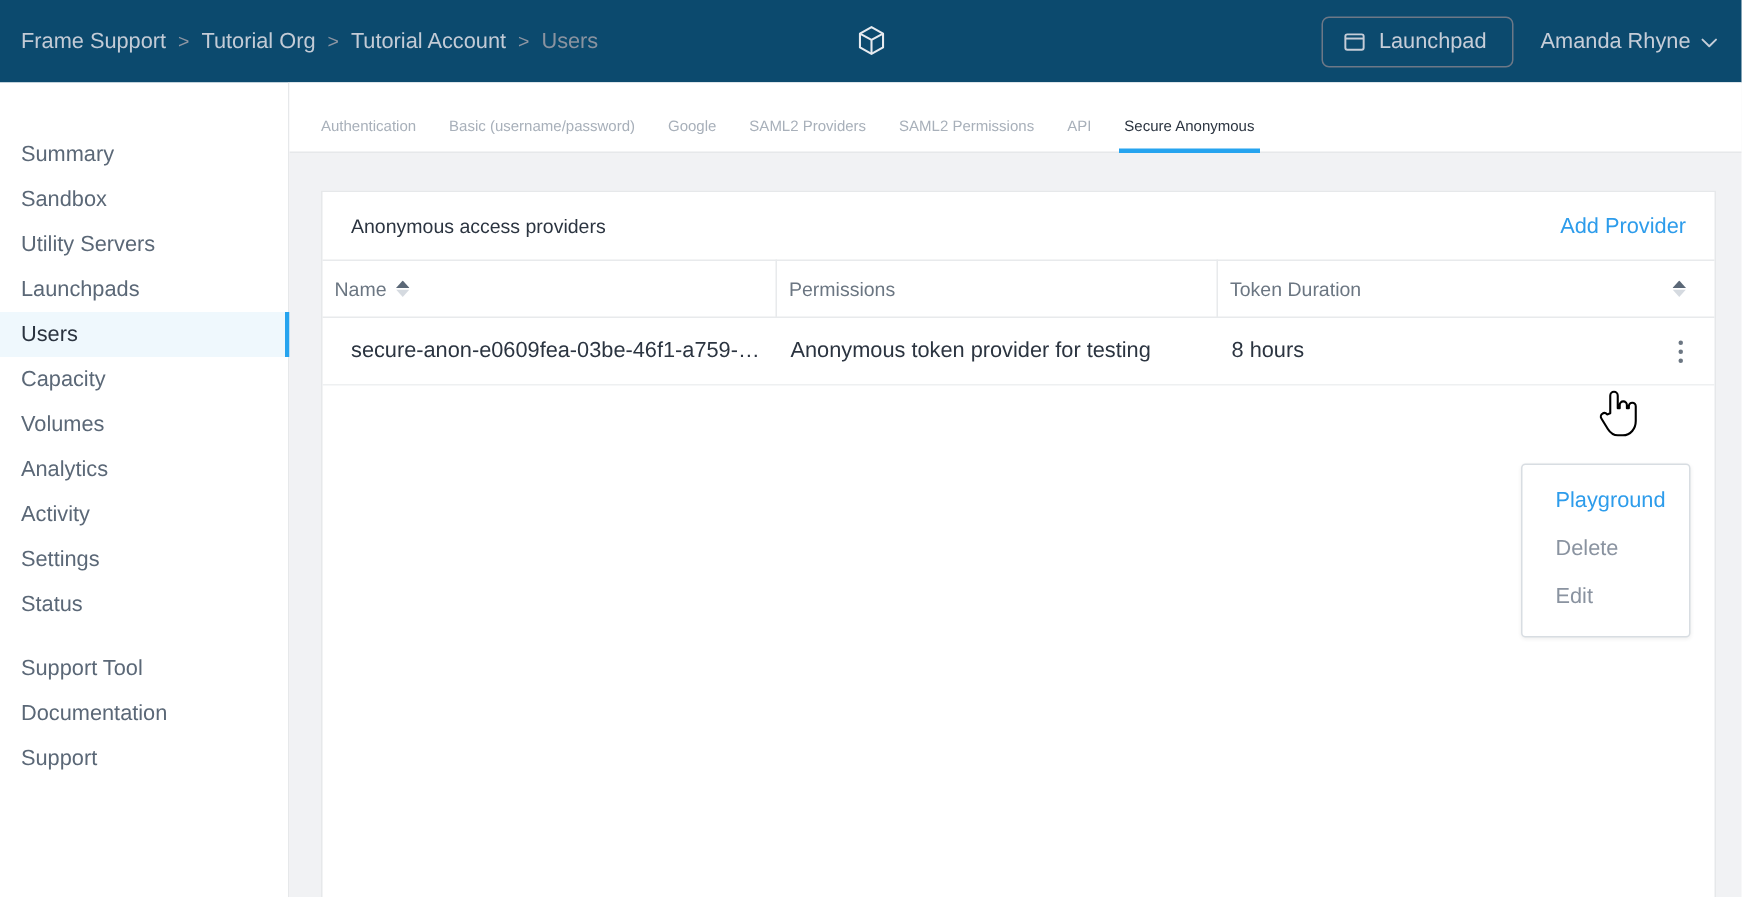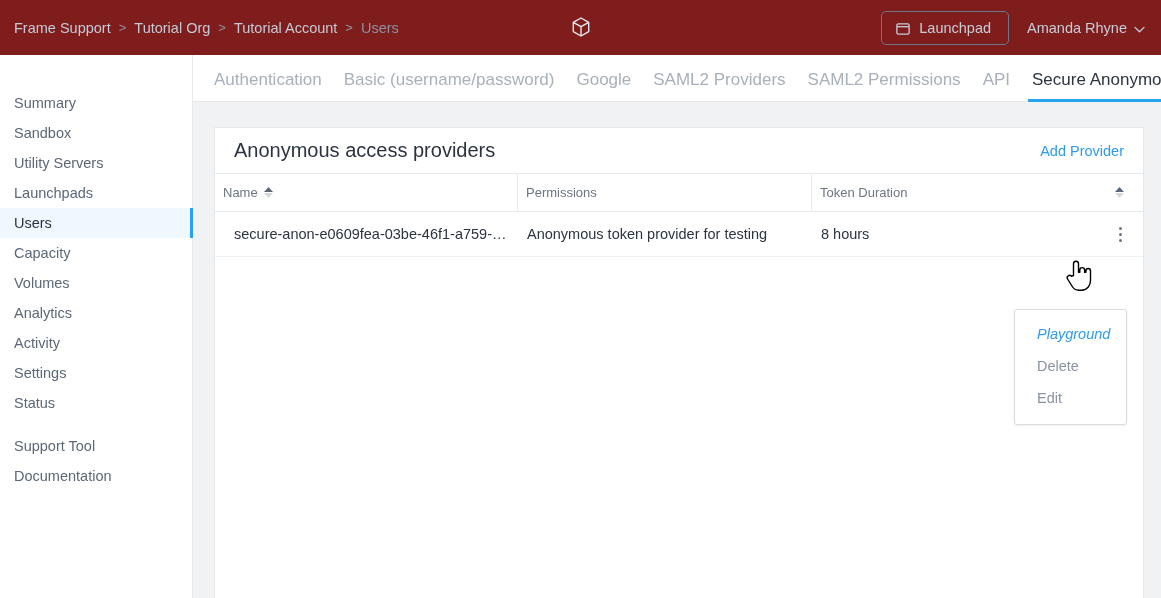--- a/index.html
+++ b/index.html
@@ -7,21 +7,21 @@
     width: 1161px; height: 598px;
     font-family: "Liberation Sans", sans-serif;
     background: #ffffff;
     overflow: hidden;
   }
 
   
   .topbar {
     position: absolute; top: 0; left: 0;
     width: 1161px; height: 55px;
-    background: #7f1d1d;
+    background: #0c4a6e;
     display: flex; align-items: center;
   }
   .breadcrumb {
     display: flex; align-items: center;
     margin-left: 14px;
     font-size: 14.5px;
     color: #c3cbd6;
     white-space: nowrap;
   }
   .crumb { color: #c3cbd6; }
@@ -94,21 +94,21 @@
   .tabs {
     position: relative;
     height: 47px;
     background: #ffffff;
     display: flex; align-items: flex-end;
     padding-left: 21px;
     border-bottom: 1px solid #e6e8ea;
   }
   .tab {
     position: relative;
-    font-size: 17px;
+    font-size: 10px;
     color: #a8b0ba;
     padding: 0 0 11px 0;
     margin-right: 22px;
     cursor: pointer;
     white-space: nowrap;
   }
   .tab.active { color: #2b3440; }
   .tab.active::after {
     content: "";
     position: absolute; left: -4px; right: -4px; bottom: -1px;
@@ -121,21 +121,21 @@
     left: 21px; top: 72px;
     width: 930px; height: 511px;
     background: #ffffff;
     border: 1px solid #e6e8ea;
   }
   .card-head {
     height: 45px;
     display: flex; align-items: center; justify-content: space-between;
     padding: 0 19px;
   }
-  .card-title { font-size: 20px; color: #2b3440; }
+  .card-title { font-size: 13px; color: #2b3440; }
   .add-link {
     font-size: 14.5px; color: #2d9ceb; cursor: pointer;
   }
 
   .thead {
     display: flex;
     height: 39px;
     border-top: 1px solid #e8eaec;
     border-bottom: 1px solid #e8eaec;
     align-items: center;
@@ -187,21 +187,21 @@
     z-index: 20;
   }
   .menu-item {
     height: 32px;
     display: flex; align-items: center;
     padding-left: 22px;
     font-size: 14.5px;
     color: #8a93a0;
     cursor: pointer;
   }
-  .menu-item.highlight { color: #2d9ceb; font-style: italic; }
+  .menu-item.highlight { color: #2d9ceb; }
 
   
   .cursor {
     position: absolute;
     left: 1064px; top: 258px;
     width: 30px; height: 36px;
     z-index: 60;
     pointer-events: none;
   }
 </style>
@@ -280,20 +280,23 @@
     </div>
   <div class="side-item">
       <span>Status</span>
     </div>
   <div class="side-gap"></div>
   <div class="side-item">
       <span>Support Tool</span>
     </div>
   <div class="side-item">
       <span>Documentation</span>
+    </div>
+  <div class="side-item">
+      <span>Support</span>
     </div>
 </div>
 
 <div class="main">
 
   <div class="tabs">
     <div class="tab"><span>Authentication</span></div>
     <div class="tab"><span>Basic (username/password)</span></div>
     <div class="tab"><span>Google</span></div>
     <div class="tab"><span>SAML2 Providers</span></div>

